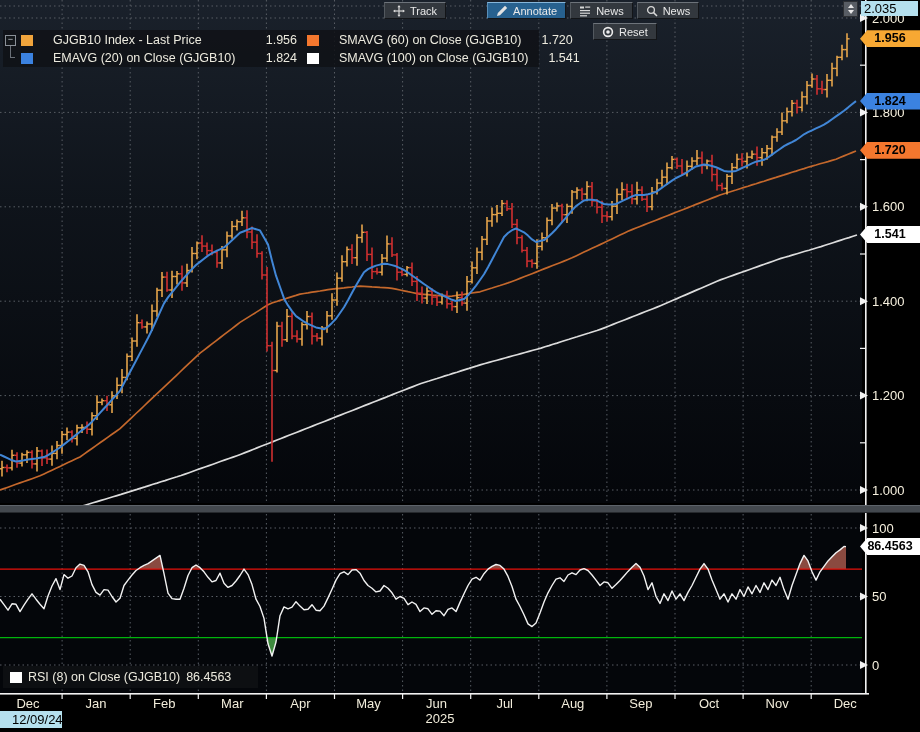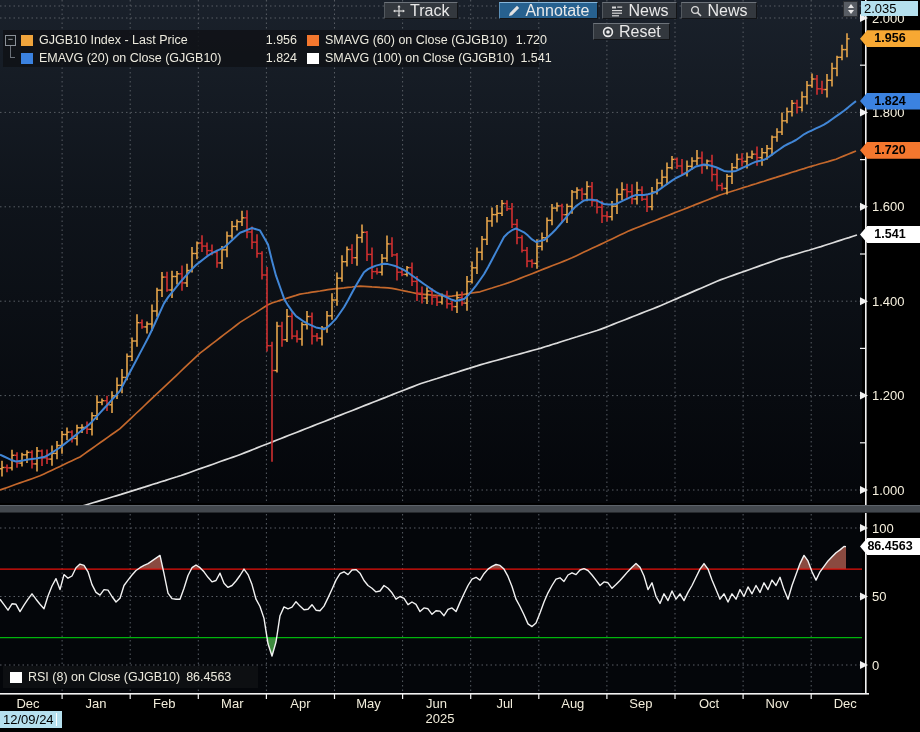--- a/index.html
+++ b/index.html
@@ -5,48 +5,48 @@
   html,body{margin:0;padding:0;background:#000;}
   #app{position:relative;width:920px;height:732px;background:#000;overflow:hidden;
        font-family:"Liberation Sans","DejaVu Sans",sans-serif;-webkit-font-smoothing:antialiased;}
   .abs{position:absolute;}
   #plot{position:absolute;left:0;top:0;}
   #plot text{font-family:"Liberation Sans","DejaVu Sans",sans-serif;}
   
   .toolbar{left:384px;top:2px;display:flex;gap:4px;z-index:30;}
   .btn{display:flex;align-items:center;gap:5px;height:17px;padding:0 8px;background:#33383e;
        border-top:1px solid #6d737a;border-left:1px solid #53595f;border-right:1px solid #131518;
-       border-bottom:1px solid #131518;color:#e9e9e9;font-size:16px;cursor:pointer;box-sizing:border-box;}
+       border-bottom:1px solid #131518;color:#e9e9e9;font-size:11px;cursor:pointer;box-sizing:border-box;}
   .btn.active{background:#27618f;border-top-color:#86b6da;border-left-color:#5a8fb8;margin-left:37px;}
   .btn svg{display:block;}
   .resetbtn{left:593px;top:23px;z-index:30;}
   
   .legend{left:3px;top:30px;width:536px;height:37px;background:rgba(16,18,23,0.88);z-index:20;
           color:#eceade;font-size:12.5px;}
   .lgrid{display:grid;grid-template-columns:286px 250px;grid-auto-rows:18px;margin-left:18px;padding-top:1px;}
-  .litem{display:flex;align-items:center;gap:6px;cursor:pointer;}
+  .litem{display:flex;align-items:center;gap:20px;cursor:pointer;}
   .sw{width:12px;height:11px;flex:0 0 auto;}
   .lname{white-space:nowrap;}
   .lval{margin-left:auto;padding-right:10px;white-space:nowrap;}
   .tree{left:2px;top:5px;width:9px;height:9px;border:1px solid #8a9098;color:#c8cdd2;font-size:9px;
         line-height:7px;text-align:center;background:#14171b;z-index:21;}
   .treeline{left:7px;top:16px;width:1px;height:12px;background:#6a7078;z-index:21;}
   .treestub{left:7px;top:27px;width:5px;height:1px;background:#6a7078;z-index:21;}
   
   .rsileg{left:3px;top:666px;width:255px;height:22px;background:rgba(14,16,20,0.92);z-index:20;
           display:flex;align-items:center;gap:6px;padding-left:7px;box-sizing:border-box;
           color:#eceade;font-size:12.5px;}
   
   .tag{position:absolute;left:860px;width:60px;height:17px;line-height:17px;color:#000;
        font-size:12.5px;font-weight:600;text-align:center;z-index:15;
        clip-path:polygon(0 50%,12% 0,100% 0,100% 100%,12% 100%);}
   
   .field{background:#b5e0ee;color:#000000;font-size:13px;z-index:25;display:flex;align-items:center;}
   .axismax{left:861px;top:1px;width:57px;height:15px;padding-left:3px;box-sizing:border-box;}
-  .datefield{left:0px;top:711px;width:62px;height:17px;padding-left:3px;box-sizing:border-box;}
+  .datefield{left:0px;top:711px;width:62px;height:17px;padding-left:12px;box-sizing:border-box;}
   .caret{display:inline-block;width:1px;height:13px;background:#fff;margin-left:2px;}
   
   .stepper{left:843px;top:1px;width:15px;height:16px;background:#585d64;border:1px solid #2c2f33;
            display:flex;flex-direction:column;align-items:center;justify-content:space-between;
            padding:2px 0;box-sizing:border-box;z-index:25;cursor:pointer;}
   .arr-up{width:0;height:0;border-left:3.5px solid transparent;border-right:3.5px solid transparent;
           border-bottom:4px solid #e8e8e8;}
   .arr-dn{width:0;height:0;border-left:3.5px solid transparent;border-right:3.5px solid transparent;
           border-top:4px solid #e8e8e8;}
   

